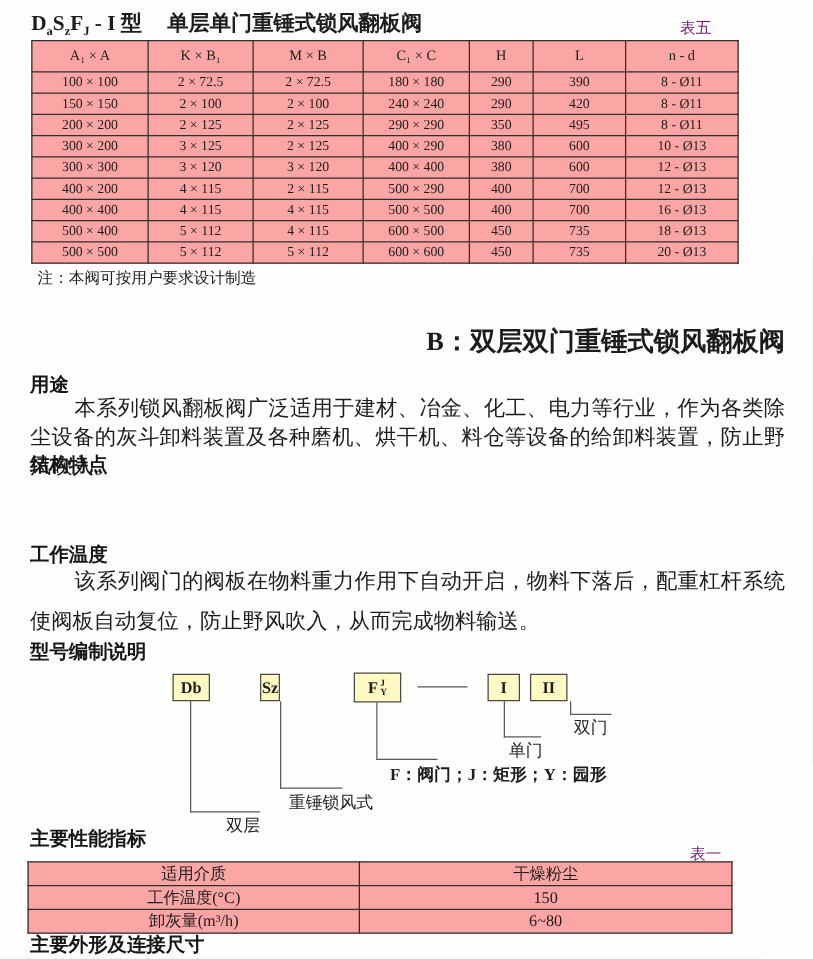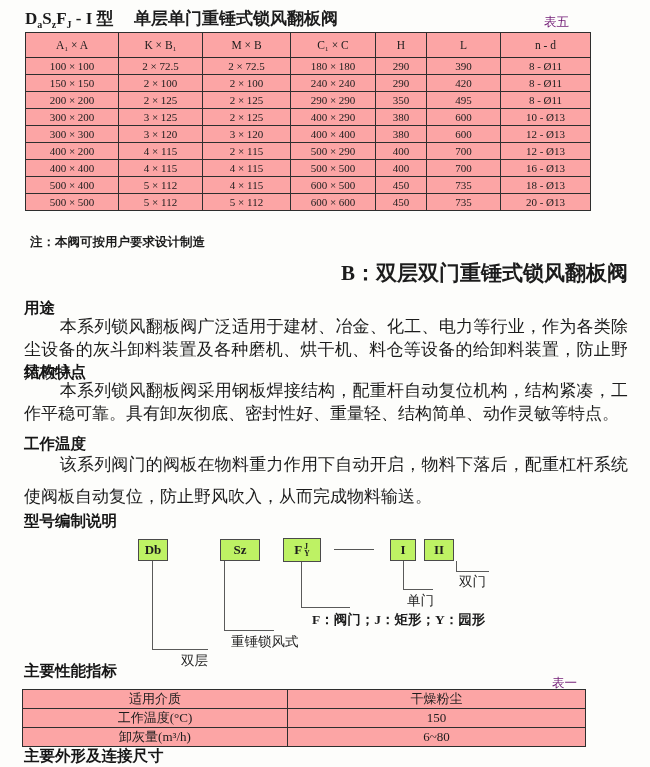--- a/index.html
+++ b/index.html
@@ -17,36 +17,36 @@
   .t1{left:552px;top:675px;}
   
   table{border-collapse:collapse;position:absolute;table-layout:fixed;background:#fca5a5;padding-left:30px;}
   th,td{border:1px solid #2e2e2e;text-align:center;vertical-align:middle;padding:0;overflow:hidden;white-space:nowrap;}
   .spec{left:25px;top:32px;width:565px;font-size:11px;border:1.5px solid #1f1f1f;}
   .spec th{height:24px;font-weight:normal;font-size:11.5px;border-bottom:1.4px solid #2a2a2a;}
   .spec td{height:16px;}
   .perf{left:22px;top:689px;width:563px;font-size:13px;border:1.5px solid #1f1f1f;}
   .perf td{height:17px;}
   
-  .note{position:absolute;left:30px;top:234px;font-size:12.5px;font-weight:bold;}
+  .note{position:absolute;left:30px;top:214px;font-size:12.5px;font-weight:normal;}
   .b-heading{position:absolute;left:0;top:259px;width:628px;margin:0;text-align:right;font-size:21px;font-weight:bold;}
   .sec-h{position:absolute;left:24px;margin:0;font-size:15.5px;font-weight:bold;
          font-family:"Liberation Sans","DejaVu Sans",sans-serif;color:#161616;}
   .h-usage{top:298px;} .h-struct{top:362px;} .h-principle{top:434px;}
   .h-model{top:511px;} .h-perf{top:661px;} .h-dims{top:746px;}
   .para{position:absolute;left:24px;width:604px;margin:0;font-size:17px;text-indent:2.1em;text-align:justify;}
   .p-usage{top:315px;line-height:23px;}
   .p-struct{top:379px;line-height:23px;}
   .p-principle{top:449px;line-height:32px;}
   
   .dbox{position:absolute;top:539px;height:22px;border:1.2px solid #4a4a4a;
         display:flex;align-items:center;justify-content:center;
-        font-size:13px;font-weight:bold;background:#bef264;box-sizing:border-box;}
+        font-size:13px;font-weight:bold;background:#fef9c3;box-sizing:border-box;}
   .bx-db{left:138px;width:30px;}
-  .bx-sz{left:220px;width:40px;}
+  .bx-sz{left:208px;width:16px;}
   .bx-f{left:283px;width:38px;height:24px;top:538px;}
   .bx-i{left:390px;width:26px;}
   .bx-ii{left:424px;width:30px;}
   .fstack{display:inline-flex;flex-direction:column;align-items:flex-start;
           font-size:7.5px;line-height:7px;margin-left:2px;font-weight:bold;}
   .dash{position:absolute;left:334px;top:549px;width:40px;height:0;border-top:1.3px solid #555;}
   .elbow{position:absolute;border-left:1px solid #5a5a5a;border-bottom:1px solid #5a5a5a;}
   .el-db{left:152px;top:561px;width:55px;height:88px;}
   .el-sz{left:224px;top:561px;width:49px;height:69px;}
   .el-f{left:301px;top:562px;width:48px;height:45px;}
@@ -178,21 +178,20 @@
   </table>
 
   <div class="note">注：本阀可按用户要求设计制造</div>
 
   <h2 class="b-heading">B：双层双门重锤式锁风翻板阀</h2>
 
   <h3 class="sec-h h-usage">用途</h3>
   <p class="para p-usage">本系列锁风翻板阀广泛适用于建材、冶金、化工、电力等行业，作为各类除尘设备的灰斗卸料装置及各种磨机、烘干机、料仓等设备的给卸料装置，防止野风吹入。</p>
 
   <h3 class="sec-h h-struct">结构特点</h3>
-  <p class="para p-struct">本系列锁风翻板阀采用钢板焊接结构，配重杆自动复位机构，结构紧凑，工作平稳可靠。具有卸灰彻底、密封性好、重量轻、结构简单、动作灵敏等特点。</p>
 
   <h3 class="sec-h h-principle">工作温度</h3>
   <p class="para p-principle">该系列阀门的阀板在物料重力作用下自动开启，物料下落后，配重杠杆系统使阀板自动复位，防止野风吹入，从而完成物料输送。</p>
 
   <h3 class="sec-h h-model">型号编制说明</h3>
 
   <div class="dbox bx-db">
       <span>Db</span>
     </div>
   <div class="dbox bx-sz">

